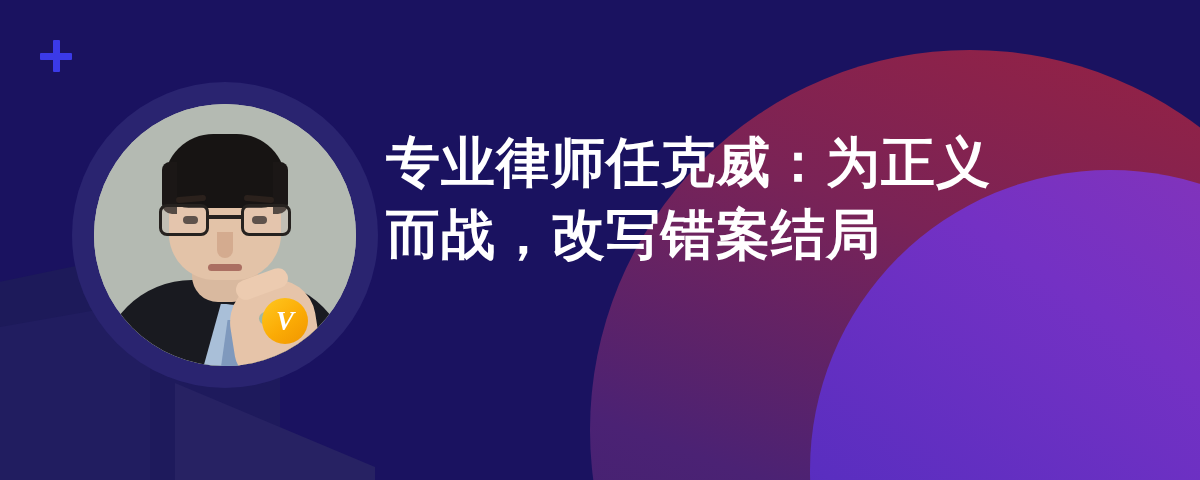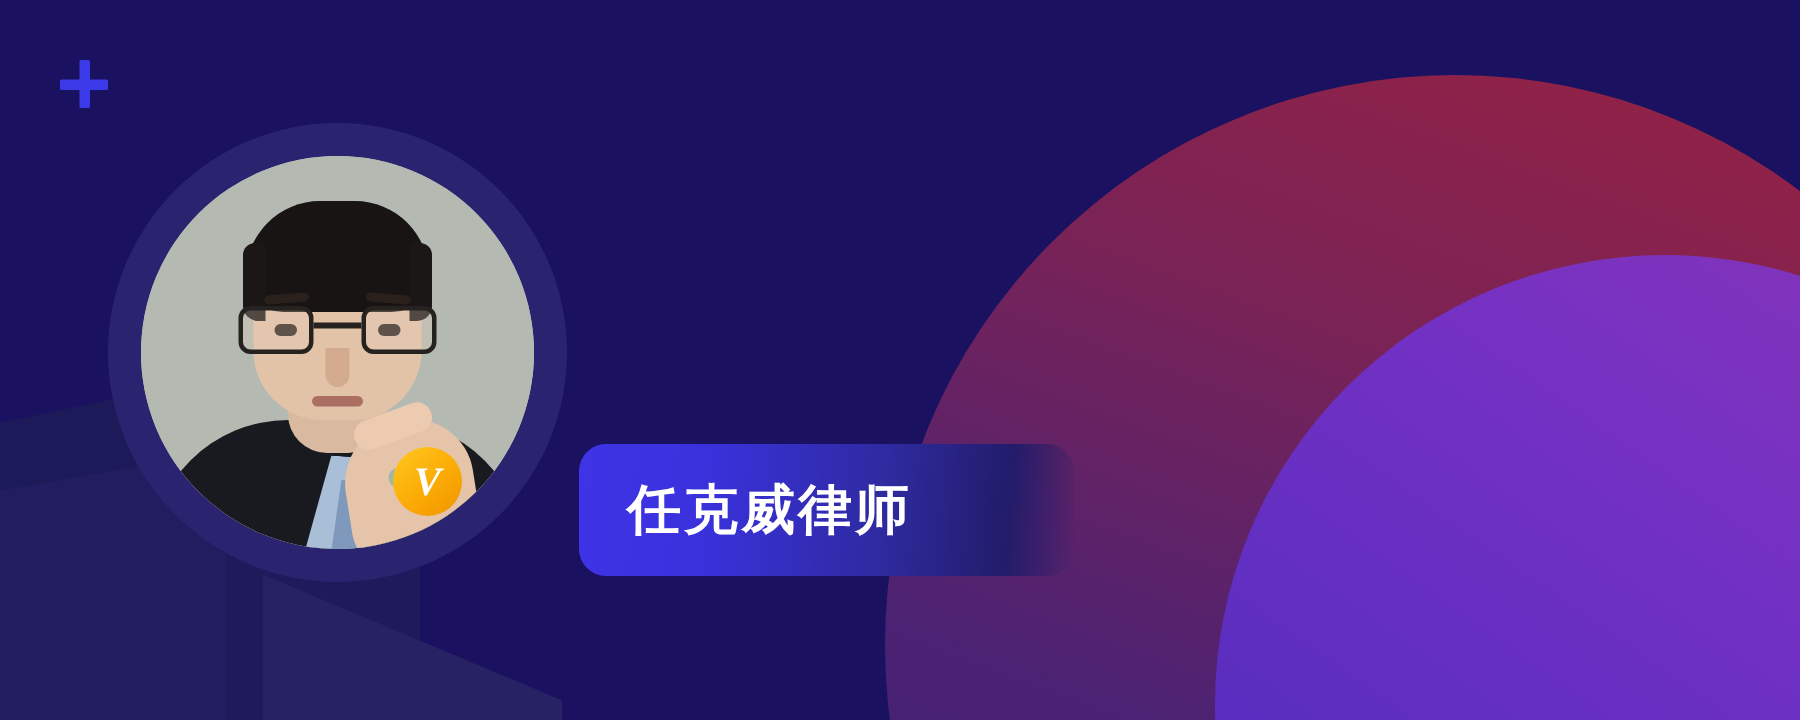--- a/index.html
+++ b/index.html
@@ -389,18 +389,17 @@
       </div>
       <div class="p-nose"></div>
       <div class="p-mouth"></div>
       <div class="p-hand"></div>
       <div class="p-finger"></div>
       <div class="p-ring"></div>
     </div>
     <div class="badge-v">V</div>
   </div>
 
-
-  <div class="cta-pill">
-    <span class="cta-label">任克威律师</span>
-  </div>
+  <div class="title">专业律师任克威：为正义
+而战，改写错案结局</div>
+
 
 </div>
 
 </body></html>

